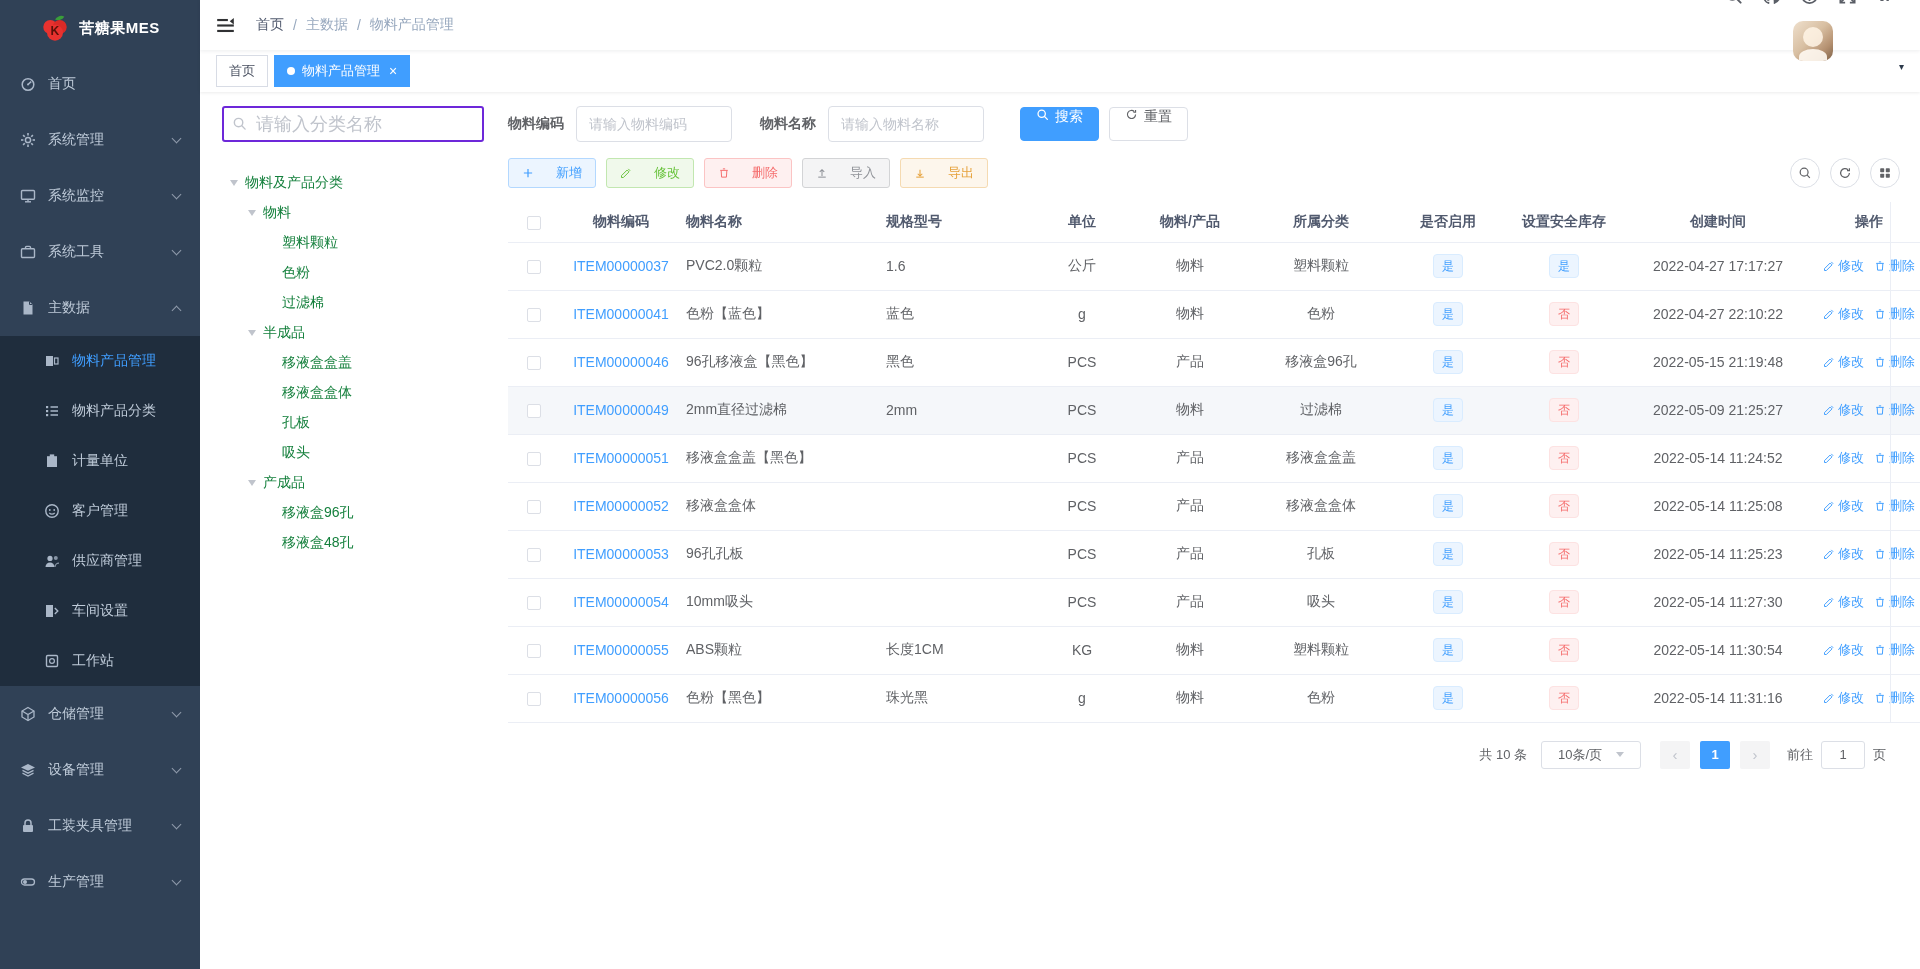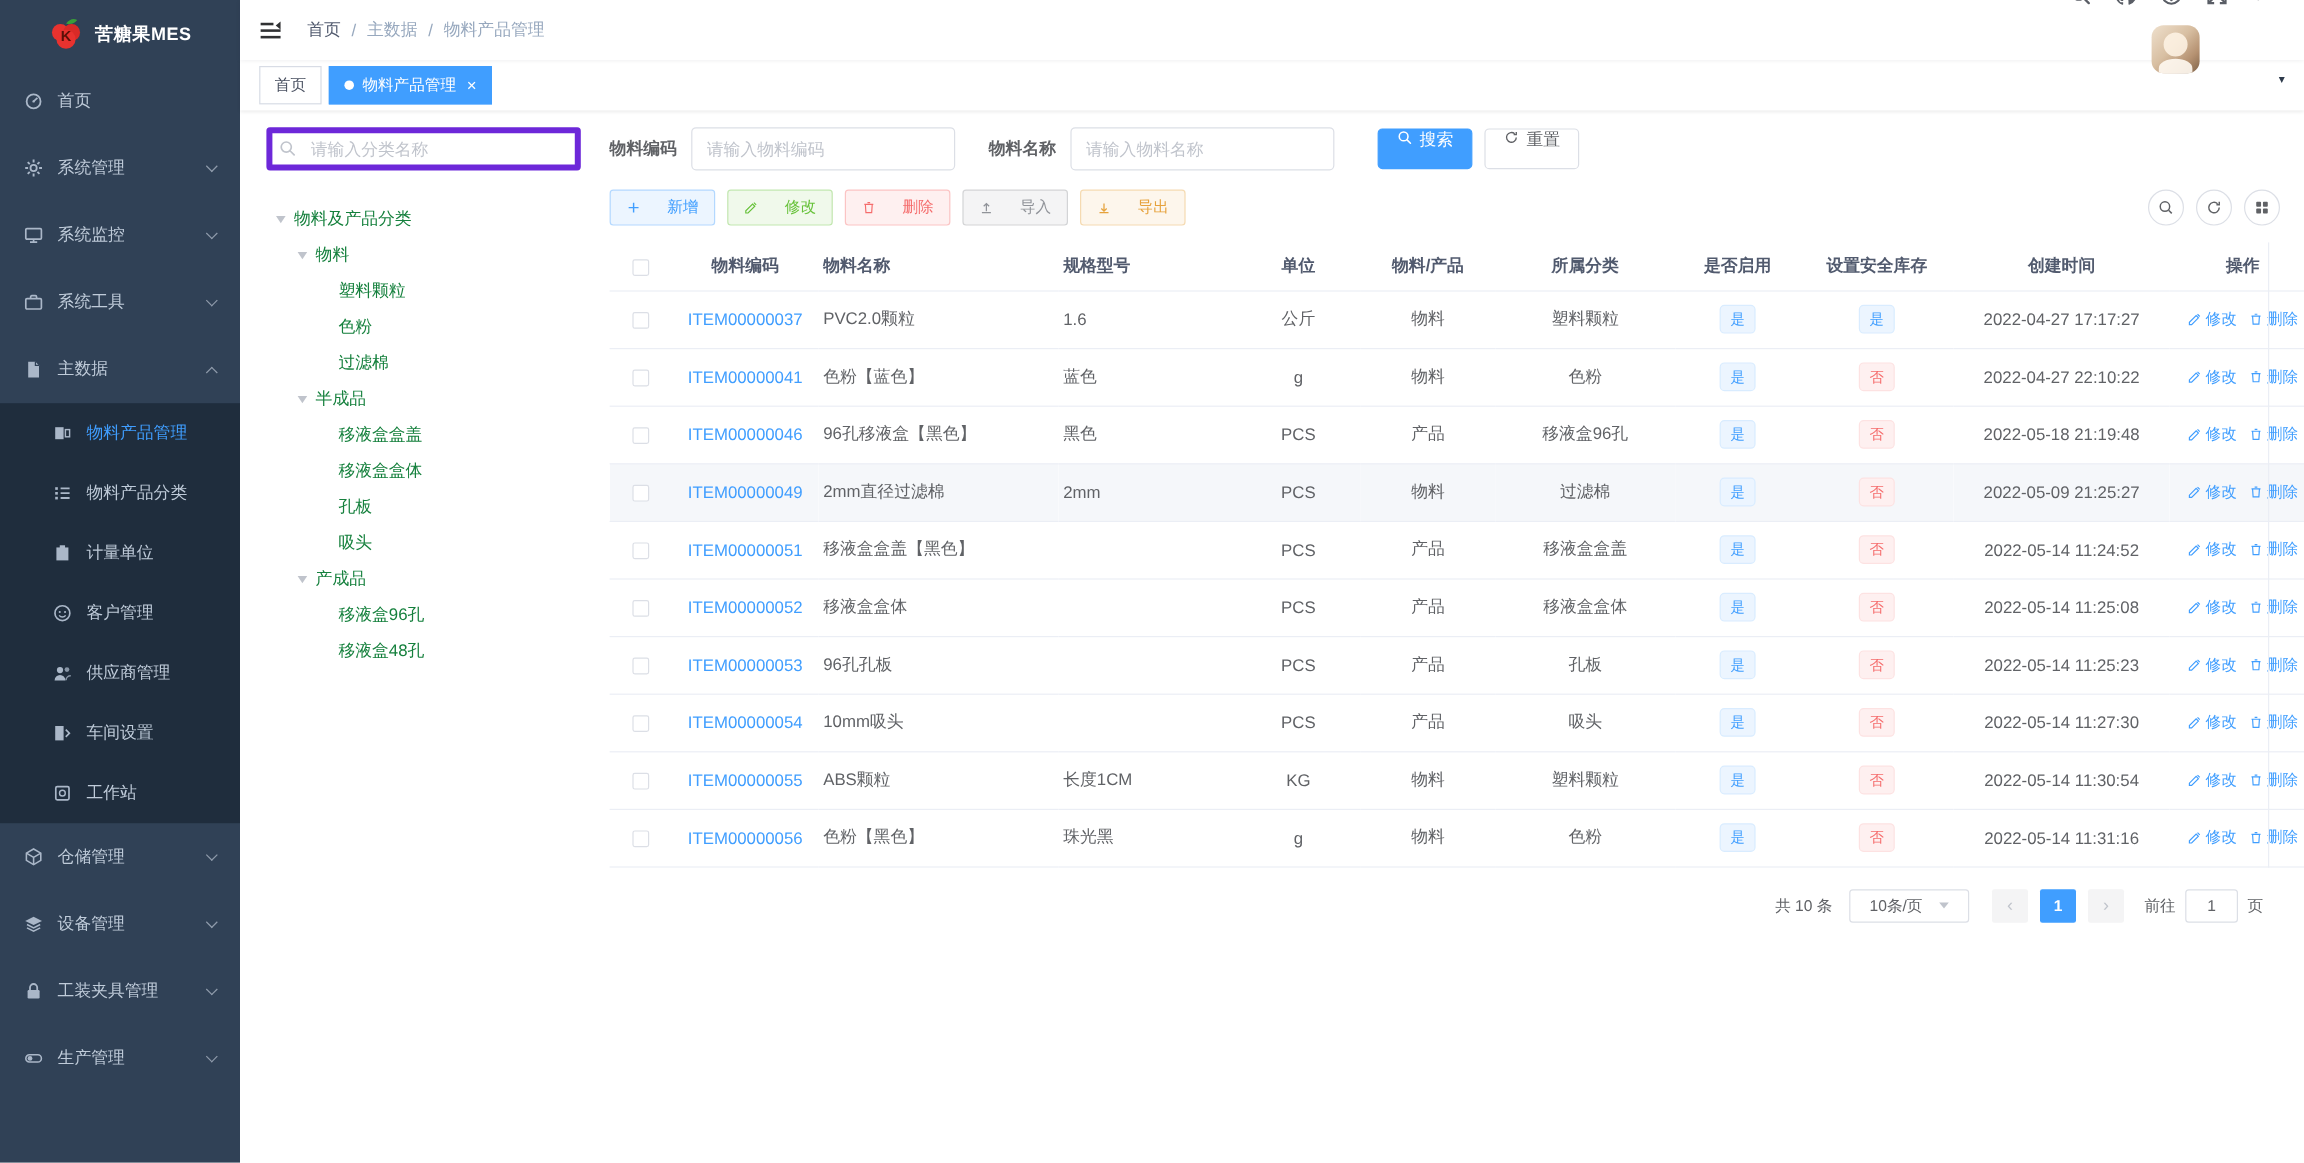--- a/index.html
+++ b/index.html
@@ -46,32 +46,32 @@
   .tag-item.active { background:#409EFF; border-color:#409EFF; color:#fff; }
   .dot { width:8px; height:8px; border-radius:50%; background:#fff; }
   .tag-close { font-size:14px; line-height:1; margin-left:2px; }
 
   .content { flex:1; display:flex; gap:24px; padding:14px 20px 0 22px; background:#fff; }
 
   
   .left-panel { width:262px; flex-shrink:0; }
   .search-box { position:relative; }
   .search-box .sb-icon { position:absolute; left:10px; top:10px; width:15px; height:15px; color:#c0c4cc; }
-  .search-box input { width:100%; height:36px; padding:0 10px 0 32px; border:5px solid #6d28d9; border-radius:3px; font-size:14px; color:#606266; outline:none; background:#fff; }
+  .search-box input { width:100%; height:36px; padding:0 10px 0 32px; border:2px solid #6d28d9; border-radius:3px; font-size:18px; color:#606266; outline:none; background:#fff; }
   input::placeholder { color:#c0c4cc; }
   .tree { margin-top:26px; }
   .tree-node { display:flex; align-items:center; height:30px; font-size:14px; color:#15803d; cursor:pointer; }
   .caret { width:0; height:0; border-left:4.5px solid transparent; border-right:4.5px solid transparent; border-top:6px solid #c0c4cc; margin-right:7px; flex-shrink:0; }
   .caret-space { width:16px; flex-shrink:0; }
 
   
   .right-panel { flex:1; min-width:0; }
   .filter-row { display:flex; align-items:center; }
   .f-label { font-weight:700; color:#606266; font-size:14px; margin-right:12px; }
-  .f-input { width:220px; height:36px; padding:0 12px; border:1px solid #dcdfe6; border-radius:4px; font-size:14px; color:#606266; outline:none; margin-right:28px; background:#fff; }
+  .f-input { width:156px; height:36px; padding:0 12px; border:1px solid #dcdfe6; border-radius:4px; font-size:14px; color:#606266; outline:none; margin-right:28px; background:#fff; }
   .btn { display:inline-flex; align-items:flex-start; gap:6px; border-radius:4px; font-size:14px; cursor:pointer; }
   .btn svg { width:13px; height:13px; }
   .btn-search { height:34px; padding:0 15px; background:#409EFF; border:1px solid #409EFF; color:#fff; margin-left:8px; }
   .btn-reset { height:34px; padding:0 15px; background:#fff; border:1px solid #dcdfe6; color:#606266; margin-left:10px; }
 
   .toolbar { display:flex; align-items:center; margin-top:16px; }
   .tb-btn { height:30px; padding:0 13px; border-radius:3px; font-size:13px; display:inline-flex; align-items:center; gap:22px; margin-right:10px; cursor:pointer; border:1px solid; }
   .tb-btn svg { width:12px; height:12px; }
   .tb-add { background:#ecf5ff; border-color:#b3d8ff; color:#409EFF; }
   .tb-edit { background:#f0f9eb; border-color:#c2e7b0; color:#67C23A; }
@@ -603,21 +603,21 @@
                 <tr>
                   <td><span class="cb"></span></td>
                   <td><span class="code-link">ITEM00000046</span></td>
                   <td class="al">96孔移液盒【黑色】</td>
                   <td class="al">黑色</td>
                   <td>PCS</td>
                   <td>产品</td>
                   <td>移液盒96孔</td>
                   <td><span class="tag tag-blue">是</span></td>
                   <td><span class="tag tag-red">否</span></td>
-                  <td>2022-05-18 21:19:48</td>
+                  <td>2022-05-15 21:19:48</td>
                   <td><a class="act">
                       <svg viewBox="0 0 16 16">
                         <path d="M2 11.5V14h2.5l7.5-7.5L9.5 4 2 11.5z" fill="none" stroke="currentColor" stroke-width="1.3"></path>
                         <path d="M11 2.5L13.5 5" stroke="currentColor" stroke-width="1.3"></path>
                       </svg>
                       <span>修改</span>
                     </a><a class="act">
                       <svg viewBox="0 0 16 16">
                         <path d="M3 4.5h10M6.5 2.5h3M4.2 4.5l.6 9h6.4l.6-9" fill="none" stroke="currentColor" stroke-width="1.3"></path>
                       </svg>

